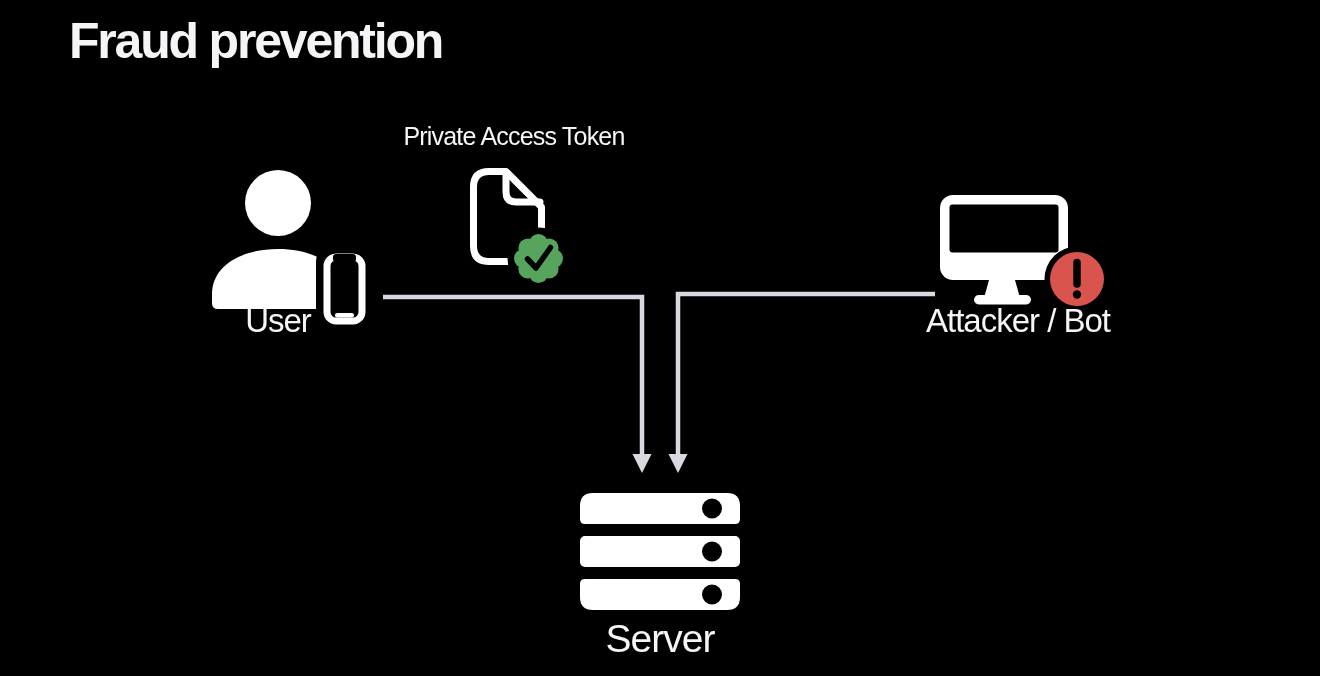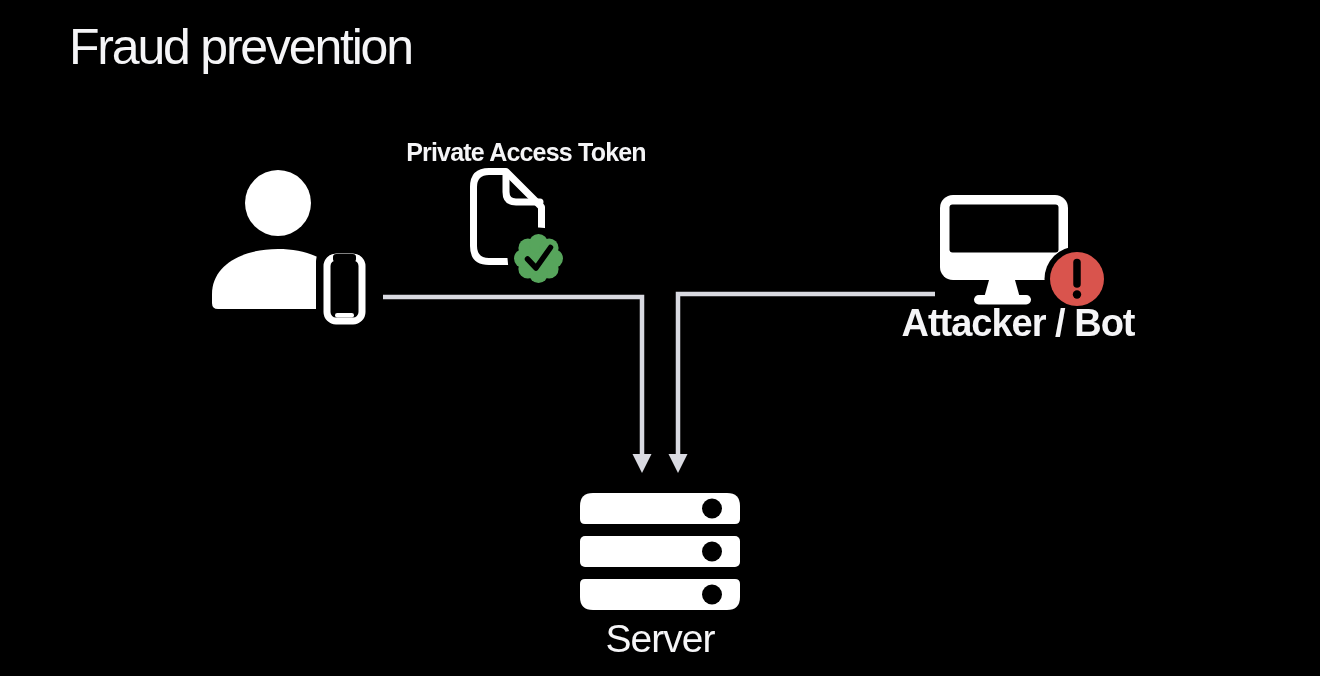--- a/index.html
+++ b/index.html
@@ -8,40 +8,40 @@
   .slide {
     position: relative;
     width: 1320px;
     height: 676px;
     background: var(--background, #000);
     overflow: hidden;
   }
   .title {
     position: absolute;
     left: 69px;
-    top: 18px;
+    top: 12px;
     font-size: 50px;
-    font-weight: 400;
+    font-weight: 700;
     letter-spacing: -2.2px;
     color: var(--text, #f5f5f7);
     white-space: nowrap;
   }
   .label {
     position: absolute;
     color: var(--text, #f5f5f7);
     text-align: center;
     white-space: nowrap;
     letter-spacing: -1px;
   }
   .pat-label {
-    left: 376px; top: 122px; width: 300px;
-    font-size: 25px; font-weight: 700; letter-spacing: -0.8px; margin-top: 16px;
+    left: 364px; top: 122px; width: 300px;
+    font-size: 25px; font-weight: 400; letter-spacing: -0.8px;
   }
   .user-label     { left: 178px; top: 302px; width: 200px; font-size: 33px; font-weight: 500; }
-  .attacker-label { left: 898px; top: 302px; width: 240px; font-size: 38px; font-weight: 700; }
+  .attacker-label { left: 898px; top: 302px; width: 240px; font-size: 33px; font-weight: 400; }
   .server-label   { left: 560px; top: 617px; width: 200px; font-size: 39px; font-weight: 500; }
 
   svg.layer { position: absolute; display: block; }
   .connectors { left: 0; top: 0; width: 1320px; height: 676px; }
   .user-icon-svg     { left: 195px; top: 155px; width: 190px; height: 185px; }
   .token-icon-svg    { left: 450px; top: 150px; width: 130px; height: 145px; }
   .attacker-icon-svg { left: 925px; top: 180px; width: 190px; height: 135px; }
   .server-icon-svg   { left: 575px; top: 488px; width: 170px; height: 130px; }
 
   .fill-icon   { fill: var(--icon, #fff); }
@@ -127,16 +127,17 @@
       <path class="fill-icon" d="M 593 493 H 727 Q 740 493 740 506 V 519 Q 740 524 735 524 H 585 Q 580 524 580 519 V 506 Q 580 493 593 493 Z"></path>
       <rect class="fill-icon" x="580" y="536" width="160" height="31" rx="5"></rect>
       <path class="fill-icon" d="M 585 579 H 735 Q 740 579 740 584 V 597 Q 740 610 727 610 H 593 Q 580 610 580 597 V 584 Q 580 579 585 579 Z"></path>
       <circle class="dot-cut" cx="712" cy="508.5" r="10"></circle>
       <circle class="dot-cut" cx="712" cy="551.5" r="10"></circle>
       <circle class="dot-cut" cx="712" cy="594.5" r="10"></circle>
     </g>
   </svg>
 
   <div class="label pat-label">Private Access Token</div>
+  <div class="label user-label">User</div>
   <div class="label attacker-label">Attacker / Bot</div>
   <div class="label server-label">Server</div>
 
 </div>
 
 </body></html>

